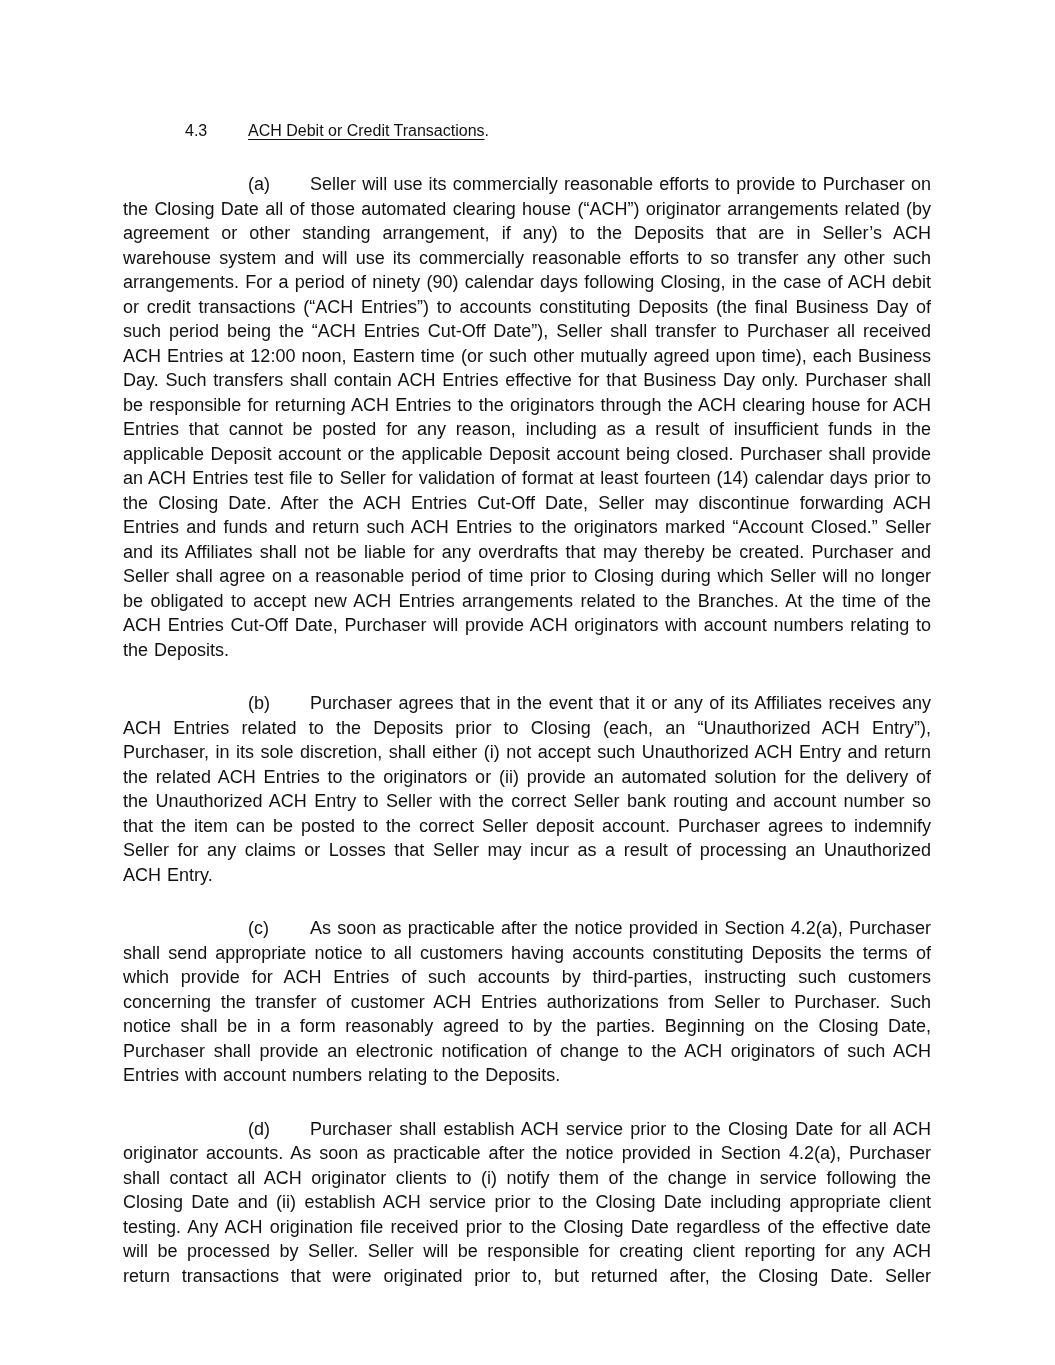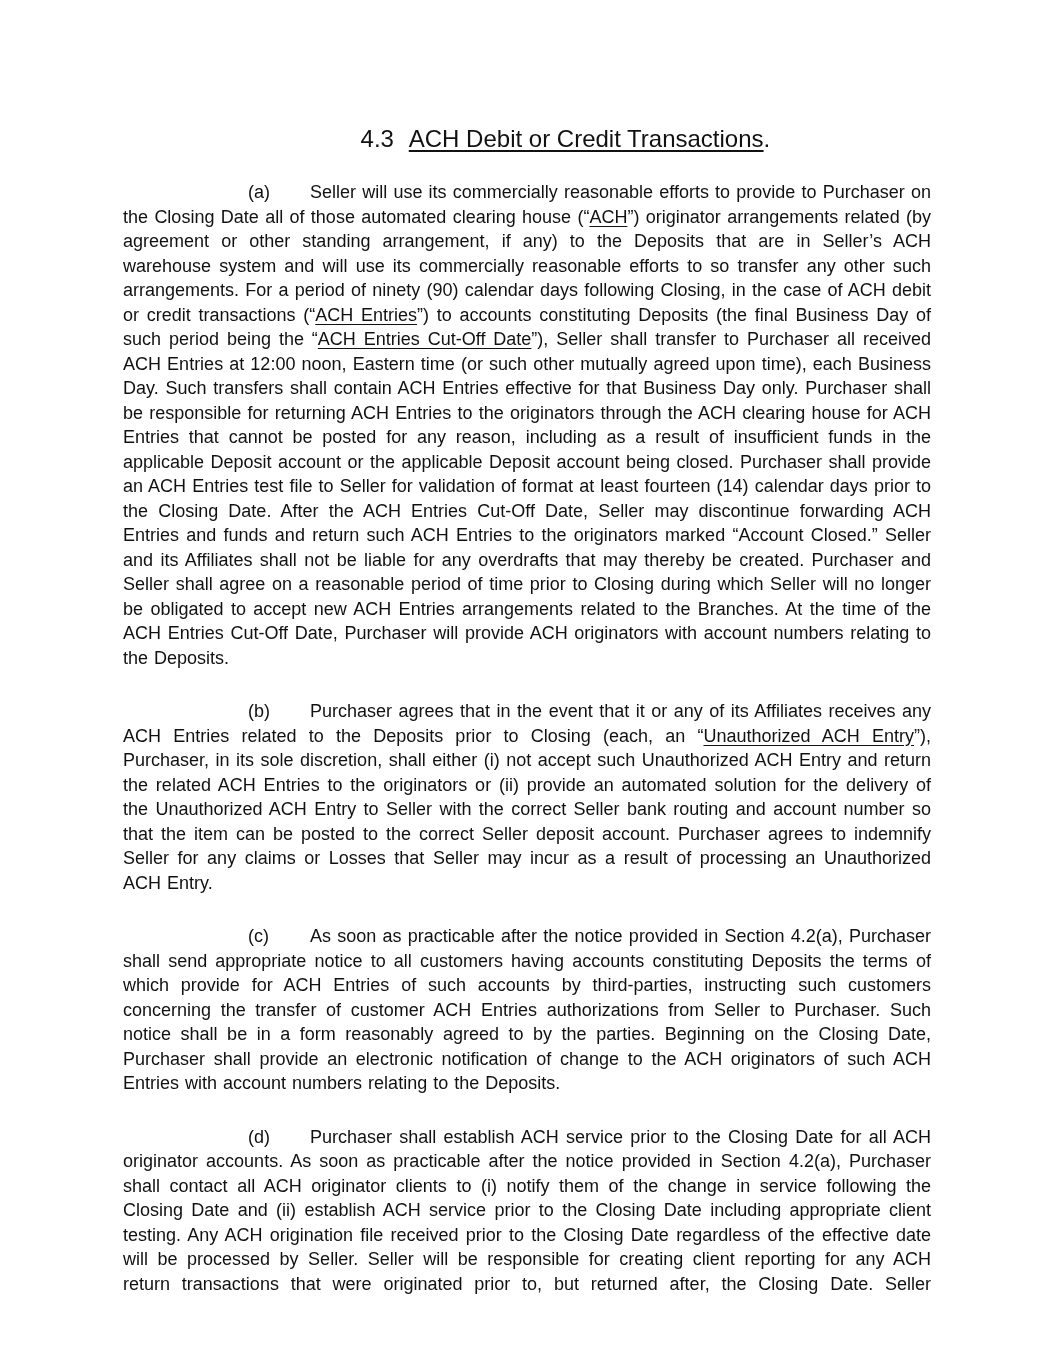--- a/index.html
+++ b/index.html
@@ -22,25 +22,25 @@
     height: 1365px;
     background: #ffffff;
   }
   .content {
     position: absolute;
     left: 123px;
     top: 118px;
     width: 808px;
   }
   .heading {
-    margin: 8px;
-    font-size: 24px;
+    margin: 0;
+    font-size: 16px;
     line-height: 25px;
     text-indent: 62px;
-    text-align: center;
+    text-align: left;
     white-space: nowrap;
   }
   .hnum {
     display: inline-block;
     width: 63px;
     text-indent: 0;
   }
   .htitle {
     text-decoration: underline;
     text-underline-offset: 3px;
@@ -56,21 +56,20 @@
   .para.cont {
     
     text-align-last: justify;
   }
   .plabel {
     display: inline-block;
     width: 62px;
     text-indent: 0;
   }
   .u {
-    text-decoration: underline;
     text-underline-offset: 3px;
   }
   .footer {
     position: absolute;
     left: 123px;
     top: 1275px;
     width: 808px;
     text-align: center;
     font-size: 17px;
     line-height: 22px;

